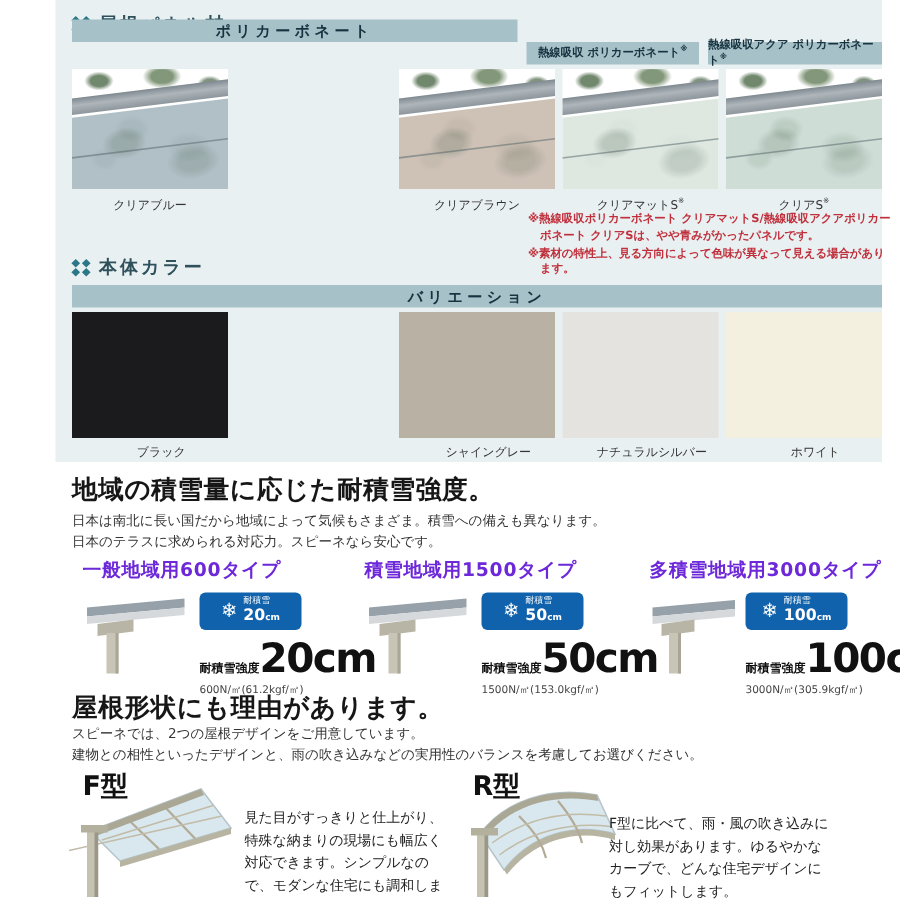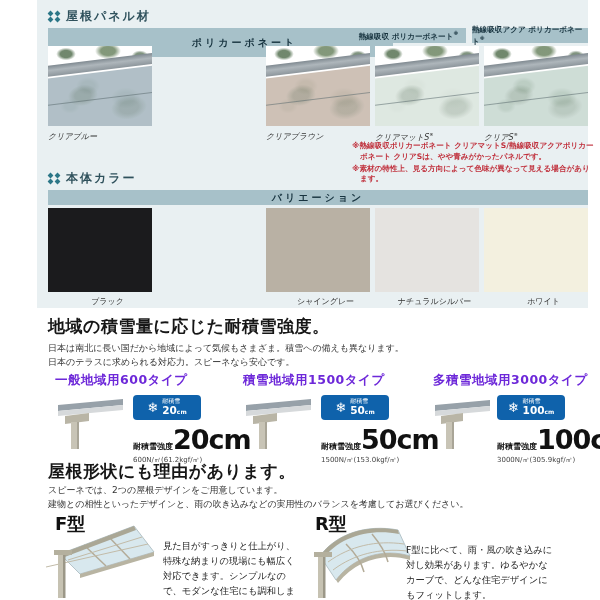--- a/index.html
+++ b/index.html
@@ -30,21 +30,21 @@
       radial-gradient(20px 14px at 78px 52px,rgba(64,94,58,.45) 40%,rgba(64,94,58,0) 75%),
       radial-gradient(13px 10px at 22px 60px,rgba(64,94,58,.4) 40%,rgba(64,94,58,0) 75%);}
   .p-frame{position:absolute;left:-8px;top:13px;width:125px;height:11px;
     background:linear-gradient(#7f8990 0%,#aeb6bb 45%,#8d969c 100%);transform:rotate(-7deg);}
   .p-glass{position:absolute;left:-10px;top:26px;width:130px;height:70px;opacity:.9;
     transform:rotate(-7deg) skewX(-4deg);
     background-image:
       radial-gradient(20px 14px at 35% 30%,rgba(55,80,55,.22) 40%,rgba(55,80,55,0) 75%),
       radial-gradient(24px 16px at 70% 55%,rgba(55,80,55,.18) 40%,rgba(55,80,55,0) 75%);}
   .p-glassline{position:absolute;left:-10px;top:52px;width:130px;height:1px;background:rgba(90,105,110,.55);transform:rotate(-7deg);}
-  .p-lbl{margin-top:5px;font-size:8px;color:#333;font-style:italic;}
+  .p-lbl{margin-top:5px;text-align:center;font-size:8px;color:#333;}
   
   .notes{position:absolute;left:352px;top:141px;width:242px;color:#c0303c;font-size:7.6px;line-height:1.42;font-weight:bold;}
   .notes div{text-indent:-8px;padding-left:8px;margin-bottom:1px;}
   
   .swatch{position:absolute;width:119px;}
   .sw-box{width:104px;height:84px;}
   .sw-lbl{margin-top:4px;text-align:center;font-size:8px;color:#333;}
   
   .h-big{position:absolute;font-size:17px;font-weight:bold;color:#161616;letter-spacing:.5px;}
   .p-body{position:absolute;font-size:9px;color:#333;line-height:1.6;}
@@ -77,21 +77,21 @@
   <div class="sec-head" style="left:48px;top:8px;">
     <span class="bullet">
         <i></i>
         <i></i>
         <i></i>
         <i></i>
       </span>
     <span class="ttl">屋根パネル材</span>
   </div>
 
-  <div class="bar b1" style="left:48px;top:28px;width:297px;height:29px;padding-left:48px;">
+  <div class="bar b1" style="left:48px;top:13px;width:297px;height:15px;">
     <span>ポリカーボネート</span>
   </div>
   <div class="bar b2" style="left:351px;top:28px;width:115px;height:15px;">
     <span><span>熱線吸収 ポリカーボネート</span><sup>※</sup></span>
   </div>
   <div class="bar b2" style="left:472px;top:28px;width:116px;height:15px;">
     <span><span>熱線吸収アクア ポリカーボネート</span><sup>※</sup></span>
   </div>
 
   <div class="panel" style="left:48px;top:46px;">

